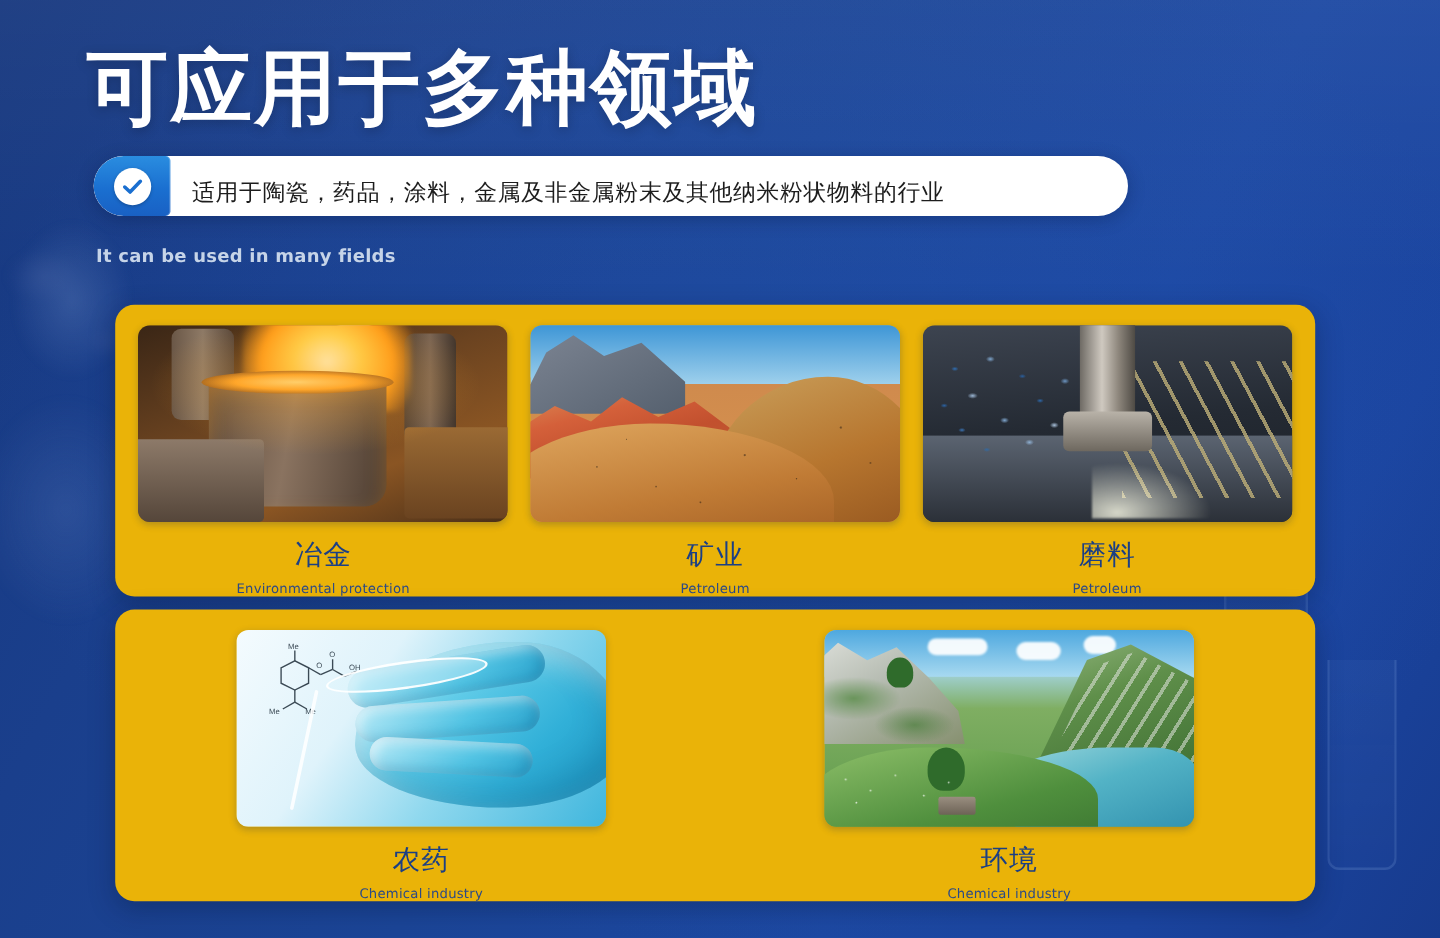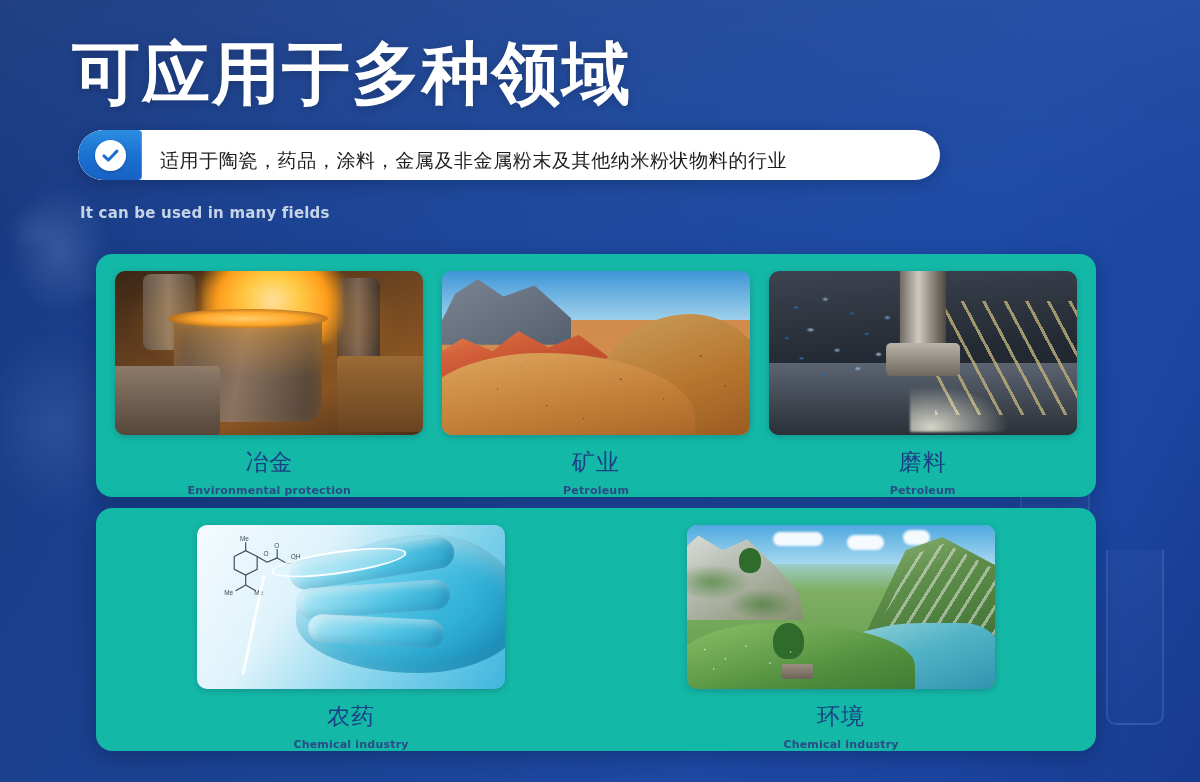--- a/index.html
+++ b/index.html
@@ -89,42 +89,42 @@
 
   .subtitle-en{
     position:absolute; left:80px; top:204px;
     font-size:15px; font-weight:700; color:#c6d4e8; letter-spacing:.2px;
     font-family:"DejaVu Sans","Liberation Sans",sans-serif;
   }
 
   
   .panel{
     position:absolute; left:96px; width:1000px;
-    background:#14b8a6; border-radius:16px;
+    background:#eab308; border-radius:16px;
     box-shadow:0 6px 22px rgba(3,16,48,.30);
   }
   #panel-1{ top:254px; height:243px; }
   #panel-2{ top:508px; height:243px; }
 
   .cards{
     display:flex; height:100%;
     padding:17px 14px 0 14px; gap:8px;
   }
   .card{ flex:1 1 0; display:flex; flex-direction:column; align-items:center; }
   .card-photo{
     width:308px; height:170px; border-radius:10px; overflow:hidden;
     position:relative; box-shadow:0 2px 6px rgba(20,40,80,.25);
   }
   .card-title{
     margin-top:12px; font-size:23px; color:#1b3f85; letter-spacing:1px;
     font-family:"DejaVu Sans","Liberation Sans",sans-serif; font-weight:500;
   }
   .card-sub{
     margin-top:6px; font-size:11px; color:#2c4a86; letter-spacing:.2px;
-    font-family:"DejaVu Sans","Liberation Sans",sans-serif; font-weight:700;
+    font-family:"DejaVu Sans","Liberation Sans",sans-serif; font-weight:400;
   }
 
   
   .ph{ position:absolute; inset:0; }
 
   
   .ph-foundry{ background:linear-gradient(160deg,#3a2616 0%,#6b4320 40%,#8a5523 70%,#4a2f18 100%); }
   .ph-foundry .glow{
     position:absolute; left:28%; top:-18%; width:46%; height:62%;
     background:radial-gradient(ellipse at 50% 60%, #fff6c8 0%, #ffd24a 28%, #ff9b17 55%, rgba(220,110,10,0) 78%);

